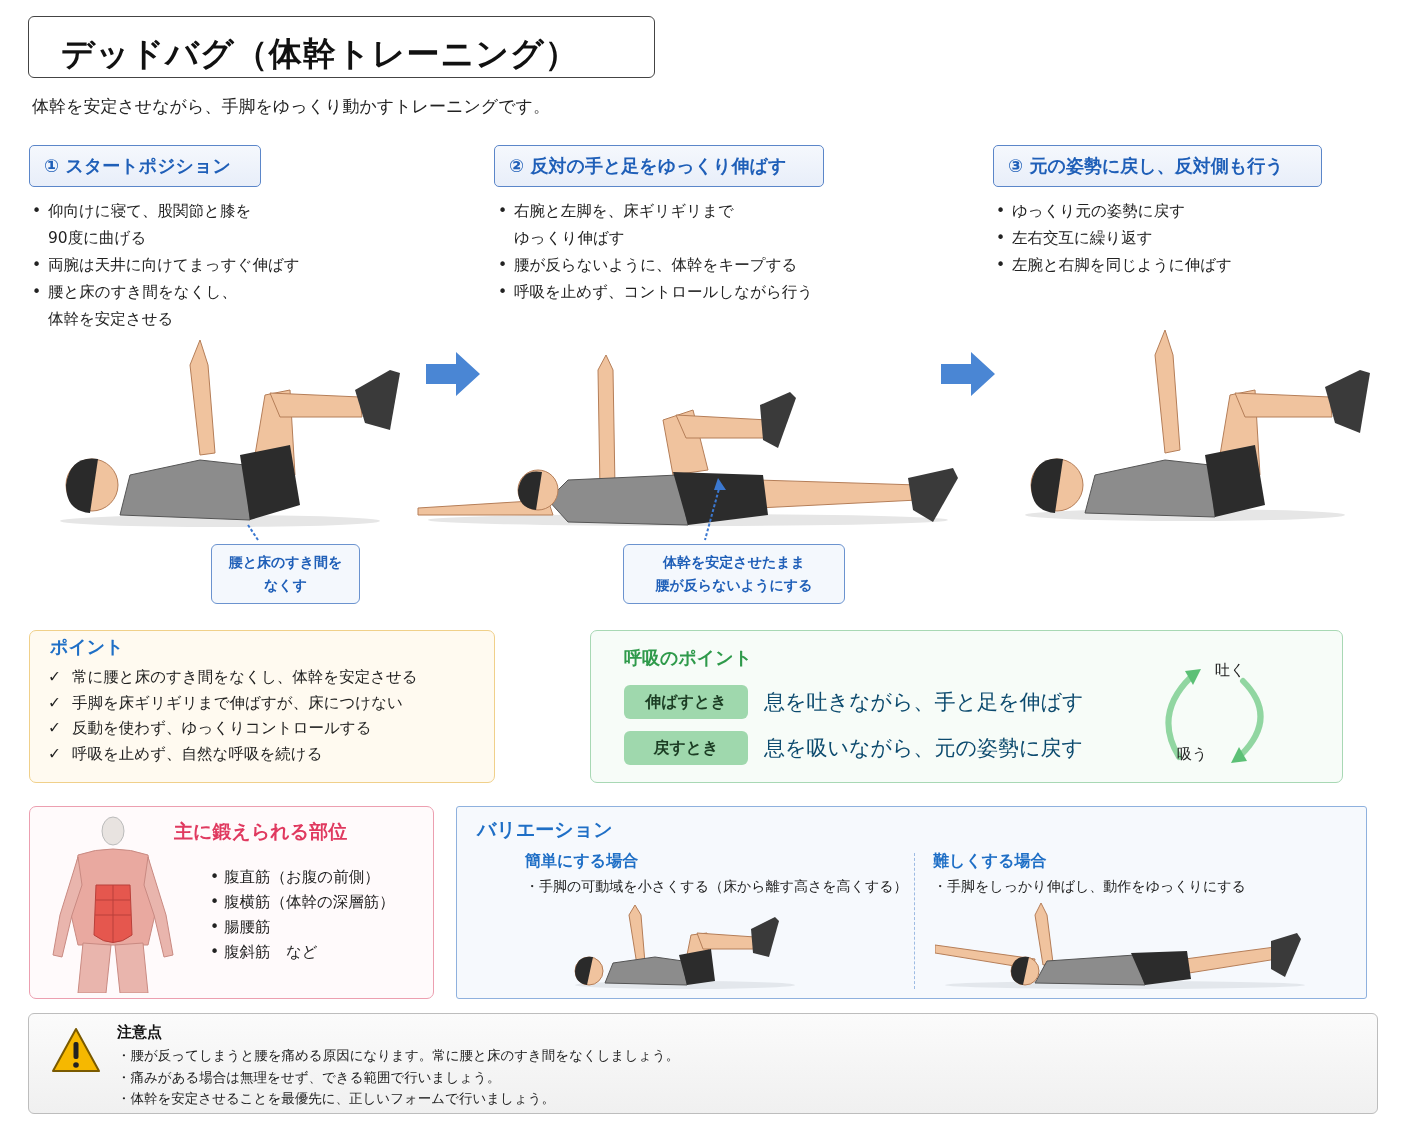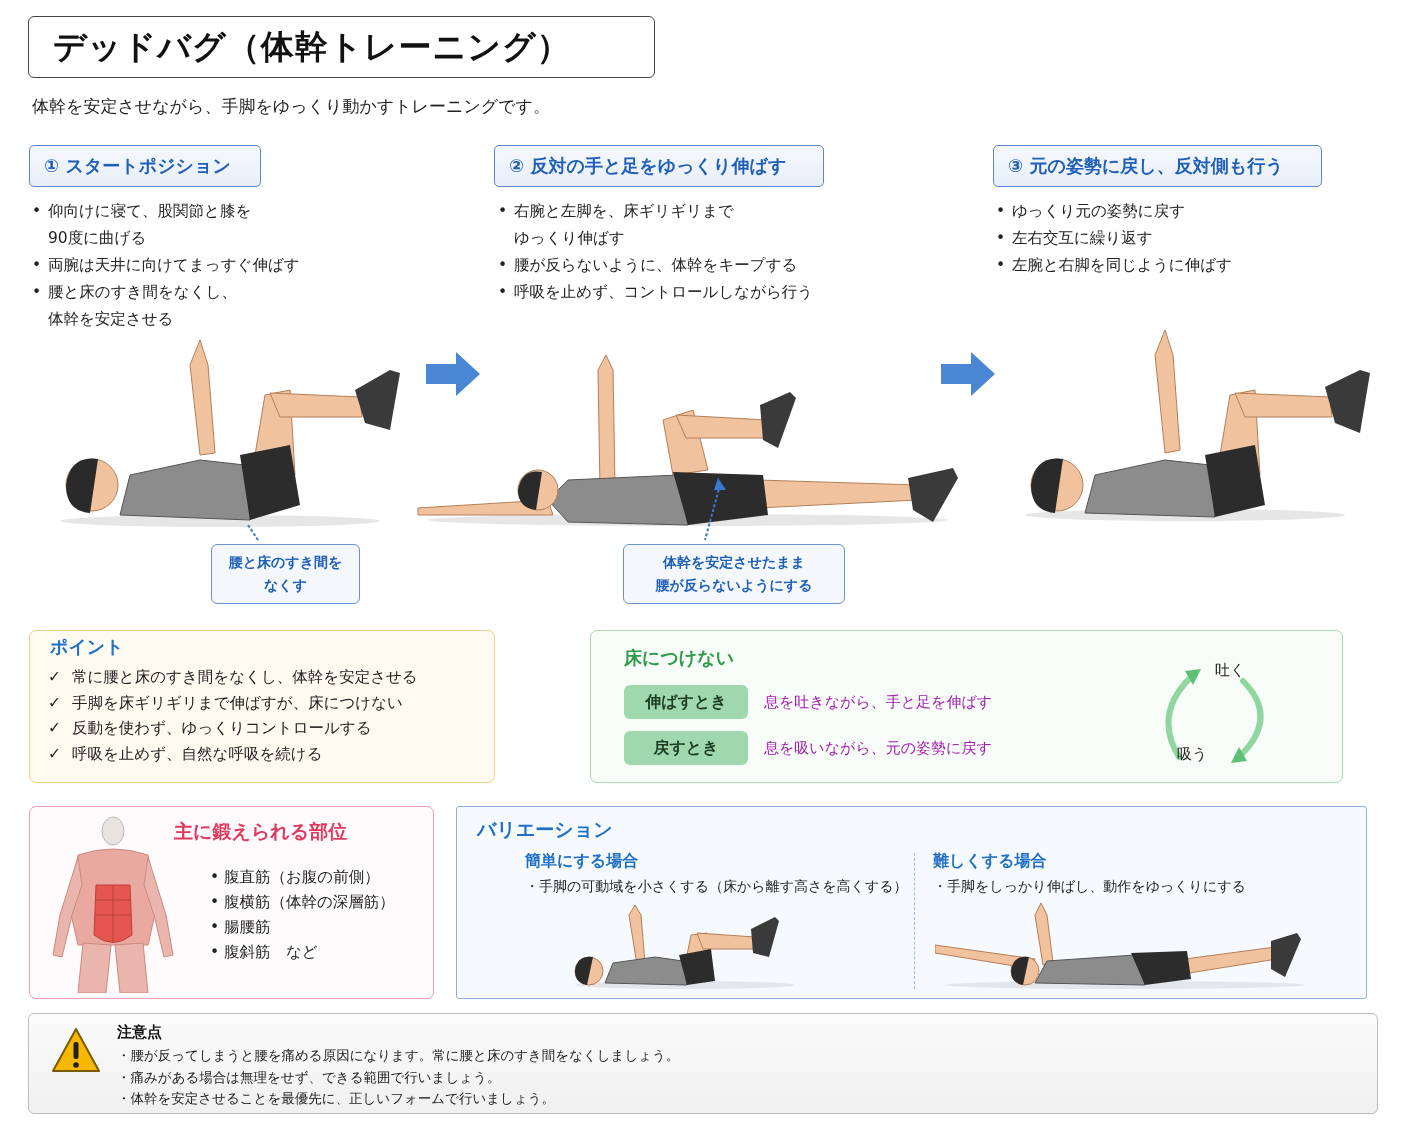--- a/index.html
+++ b/index.html
@@ -1,20 +1,20 @@
 <!DOCTYPE html>
 <html><head>
 <meta charset="utf-8">
 <style>
   * { box-sizing: border-box; margin: 0; padding: 0; }
   html, body { width: 1402px; height: 1122px; background: #ffffff; overflow: hidden; }
   body { font-family: "DejaVu Sans", "Liberation Sans", sans-serif; color: #222; position: relative; }
   .abs { position: absolute; }
 
-  .title-box { left: 28px; top: 16px; width: 627px; height: 62px; border: 1.5px solid #444; border-radius: 6px; background: #fff; display: flex; align-items: center; padding-left: 24px; }
+  .title-box { left: 28px; top: 16px; width: 627px; height: 62px; border: 1.5px solid #444; border-radius: 6px; background: #fff; display: flex; align-items: flex-end; padding-left: 32px; }
   .title-box h1 { font-size: 33px; font-weight: bold; color: #111; letter-spacing: 1px; }
   .subtitle { left: 32px; top: 95px; font-size: 17px; color: #222; }
 
   .step-head { height: 42px; border: 1.5px solid #5b86c9; border-radius: 5px; background: linear-gradient(#f5f8fd, #e8eef9); display: flex; align-items: center; padding: 0 14px; font-size: 18px; font-weight: bold; color: #1f5fb8; white-space: nowrap; }
   .step-list { list-style: none; font-size: 15.5px; line-height: 27px; color: #222; }
   .step-list li { position: relative; padding-left: 18px; }
   .step-list li::before { content: "•"; position: absolute; left: 2px; top: 0; }
 
   .arrow { width: 54px; height: 44px; }
 
@@ -25,21 +25,21 @@
   .point-box { left: 29px; top: 630px; width: 466px; height: 153px; border: 1.5px solid #f0d08a; border-radius: 7px; background: #fffaf0; padding: 4px 18px; }
   .point-box h2 { font-size: 18px; color: #1f6fc6; font-weight: bold; margin-bottom: 6px; margin-left: 2px; }
   .check-list { list-style: none; font-size: 15.5px; line-height: 25.5px; }
   .check-list li { display: flex; gap: 10px; }
   .check-list .chk { font-weight: bold; width: 14px; }
 
   .breath-box { left: 590px; top: 630px; width: 753px; height: 153px; border: 1.5px solid #a8d8b4; border-radius: 7px; background: #f7fcf8; }
   .breath-box h2 { position: absolute; left: 33px; top: 15px; font-size: 18px; color: #2f9a4b; font-weight: bold; }
   .breath-row { position: absolute; left: 33px; display: flex; align-items: center; gap: 16px; }
   .breath-tag { width: 124px; height: 34px; border-radius: 6px; background: #9fd8ad; color: #1c3d24; font-weight: bold; font-size: 16px; display: flex; align-items: center; justify-content: center; }
-  .breath-desc { font-size: 15px; color: #a21caf; }
+  .breath-desc { font-size: 21px; color: #0c4a6e; }
   .cycle { position: absolute; left: 560px; top: 28px; width: 140px; height: 110px; }
   .cycle span { position: absolute; font-size: 15px; color: #222; }
 
   .muscle-box { left: 29px; top: 806px; width: 405px; height: 193px; border: 1.5px solid #ec9fb0; border-radius: 7px; background: #fffafb; }
   .muscle-box h2 { position: absolute; left: 144px; top: 12px; font-size: 19px; color: #e0395f; font-weight: bold; }
   .muscle-list { position: absolute; left: 182px; top: 58px; list-style: none; font-size: 15.5px; line-height: 25px; }
   .muscle-list li { position: relative; padding-left: 12px; }
   .muscle-list li::before { content: "•"; position: absolute; left: -2px; }
 
   .var-box { left: 456px; top: 806px; width: 911px; height: 193px; border: 1.5px solid #8fb1de; border-radius: 3px; background: #f6f9fd; }
@@ -174,21 +174,21 @@
         <span>反動を使わず、ゆっくりコントロールする</span>
       </li>
     <li>
         <span class="chk">✓</span>
         <span>呼吸を止めず、自然な呼吸を続ける</span>
       </li>
   </ul>
 </div>
 
 <div class="abs breath-box">
-  <h2>床につけない</h2>
+  <h2>呼吸のポイント</h2>
   <div class="breath-row" style="top:54px;">
     <div class="breath-tag">伸ばすとき</div>
     <div class="breath-desc">息を吐きながら、手と足を伸ばす</div>
   </div>
   <div class="breath-row" style="top:100px;">
     <div class="breath-tag">戻すとき</div>
     <div class="breath-desc">息を吸いながら、元の姿勢に戻す</div>
   </div>
   <div class="cycle">
     <svg style="position:absolute; left:0; top:0;" width="140" height="110" viewBox="0 0 140 110">

